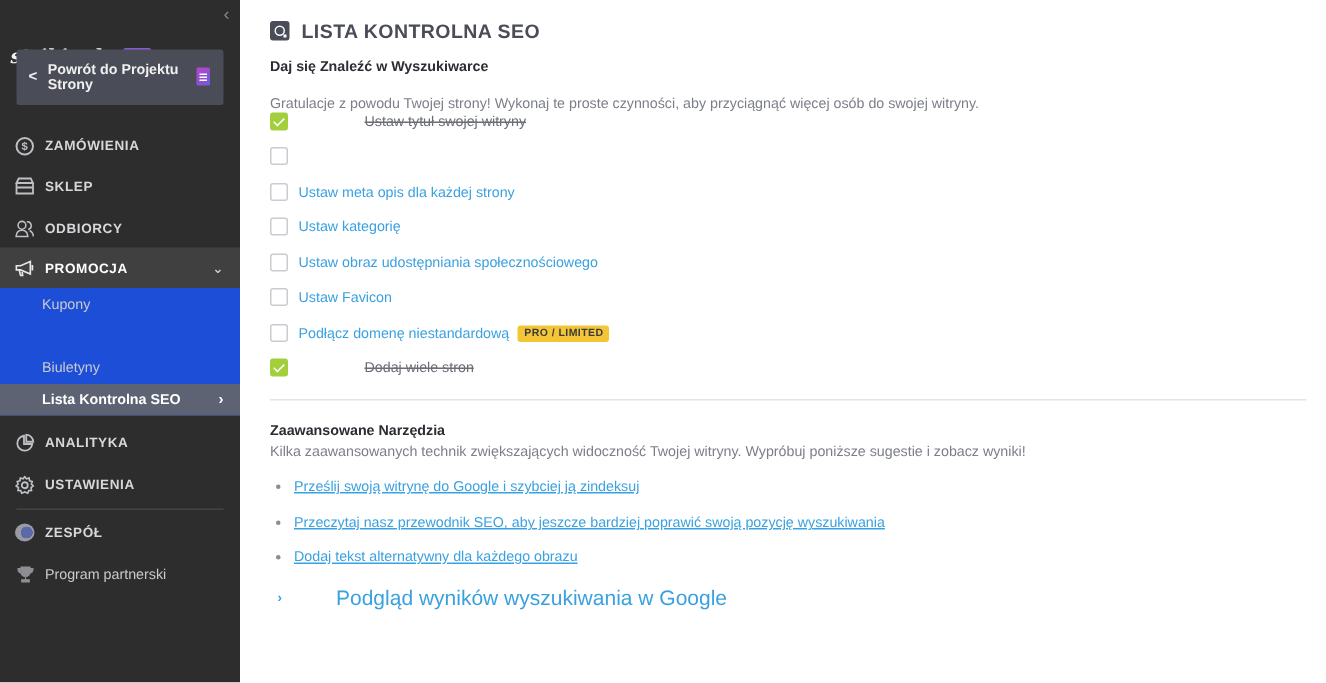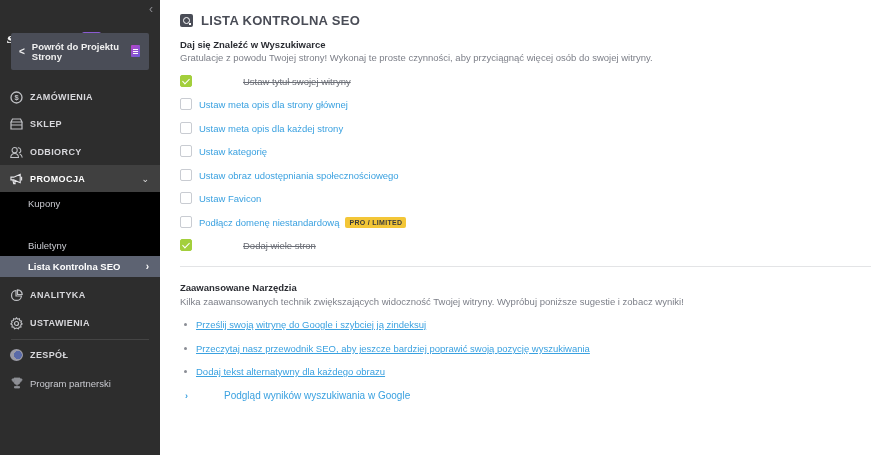--- a/index.html
+++ b/index.html
@@ -18,21 +18,21 @@
   .back-icon { position: absolute; right: 9px; top: 12px; width: 9px; height: 12px; background: linear-gradient(135deg, #b845c7, #6c5bd9); border-radius: 1px; }
   .back-icon::after { content: ""; position: absolute; left: 2px; top: 4px; width: 5px; height: 1px; background: #fff; box-shadow: 0 2px 0 #fff, 0 4px 0 #fff; }
 
   .nav-item { position: absolute; left: 0; width: 160px; height: 28px; display: flex; align-items: center; padding-left: 10px; }
   .nav-icon { width: 13px; height: 13px; color: #bfc0c4; margin-right: 7px; display: flex; align-items: center; justify-content: center; font-size: 11px; }
   .nav-label { font-size: 9px; font-weight: bold; letter-spacing: 0.4px; color: #d8d8dc; }
   .nav-item.active { background: #404040; }
   .nav-item.active .nav-label { color: #fff; }
   .nav-chev { position: absolute; right: 11px; color: #e0e0e0; font-size: 9px; }
 
-  .subnav { position: absolute; left: 0; top: 192px; width: 160px; height: 85px; background: #000000; text-align: right; }
+  .subnav { position: absolute; left: 0; top: 192px; width: 160px; height: 85px; background: #1d4ed8; text-align: right; }
   .sub-item { position: absolute; left: 0; width: 160px; height: 21px; display: flex; align-items: center; padding-left: 28px; font-size: 9.5px; color: #c9cad0; }
   .sub-item.active { background: #5d6372; color: #fff; font-weight: bold; }
   .sub-chev { position: absolute; right: 11px; color: #fff; font-size: 10px; font-weight: bold; }
 
   .side-divider { position: absolute; left: 11px; top: 339px; width: 138px; height: 1px; background: #444; }
   .team-icon { width: 14px; height: 12px; border-radius: 50%; background: radial-gradient(circle at 60% 50%, #5a6aa8 0 40%, #9a9aa5 41%); }
   .partner-label { font-size: 9.5px; color: #c9cad0; font-weight: normal; letter-spacing: 0; }
 
   
   .main { position: absolute; left: 160px; top: 0; width: 724px; height: 455px; background: #fff; }
@@ -52,21 +52,21 @@
   .check-label { font-size: 9.5px; color: #3aa1e0; }
   .check-label.done { color: #6b6e76; text-decoration: line-through; padding-left: 44px; }
   .pro-badge { margin-left: 6px; background: #f3c637; color: #3a3a3a; font-size: 7px; font-weight: bold; padding: 2px 4px; border-radius: 2px; letter-spacing: 0.3px; }
 
   .main-divider { position: absolute; left: 20px; top: 266px; width: 691px; height: 1px; background: #e3e4e6; }
 
   .link-row { position: absolute; left: 24px; display: flex; align-items: center; }
   .bullet { width: 3px; height: 3px; background: #8a8d95; border-radius: 50%; margin-right: 9px; }
   .link { font-size: 9.5px; color: #3aa1e0; text-decoration: underline; text-align: right; }
   .expand-chev { color: #3aa1e0; font-size: 9px; font-weight: bold; margin-right: 8px; }
-  .link-plain { font-size: 10px; color: #3aa1e0; padding-left: 28px; }
+  .link-plain { font-size: 14px; color: #3aa1e0; padding-left: 28px; }
 </style>
 </head>
 <body>
 
 <aside class="sidebar">
   <div class="brand">
     <span class="brand-logo">strikingly</span>
     <span class="vip">VIP</span>
   </div>
   <span class="collapse">‹</span>
@@ -169,29 +169,28 @@
   </div>
 </aside>
 
 <main class="main">
   <div class="title-row">
     <span class="title-icon"></span>
     <h1 class="page-title">LISTA KONTROLNA SEO</h1>
   </div>
 
   <div class="section-heading" style="top:39px">Daj się Znaleźć w Wyszukiwarce</div>
-  <div class="section-desc" style="top:52px">Gratulacje z powodu Twojej strony! Wykonaj te proste czynności, aby przyciągnąć więcej osób do swojej witryny.</div>
+  <div class="section-desc" style="top:64px">Gratulacje z powodu Twojej strony! Wykonaj te proste czynności, aby przyciągnąć więcej osób do swojej witryny.</div>
 
   <div class="check-row" style="top:74px">
     <span class="checkbox checked"></span>
     <span class="check-label done">Ustaw tytuł swojej witryny</span>
   </div>
   <div class="check-row" style="top:97px">
     <span class="checkbox"></span>
-    <span class="check-label">Ustaw meta opis dla strony głównej</span>
   </div>
   <div class="check-row" style="top:121px">
     <span class="checkbox"></span>
     <span class="check-label">Ustaw meta opis dla każdej strony</span>
   </div>
   <div class="check-row" style="top:144px">
     <span class="checkbox"></span>
     <span class="check-label">Ustaw kategorię</span>
   </div>
   <div class="check-row" style="top:168px">

